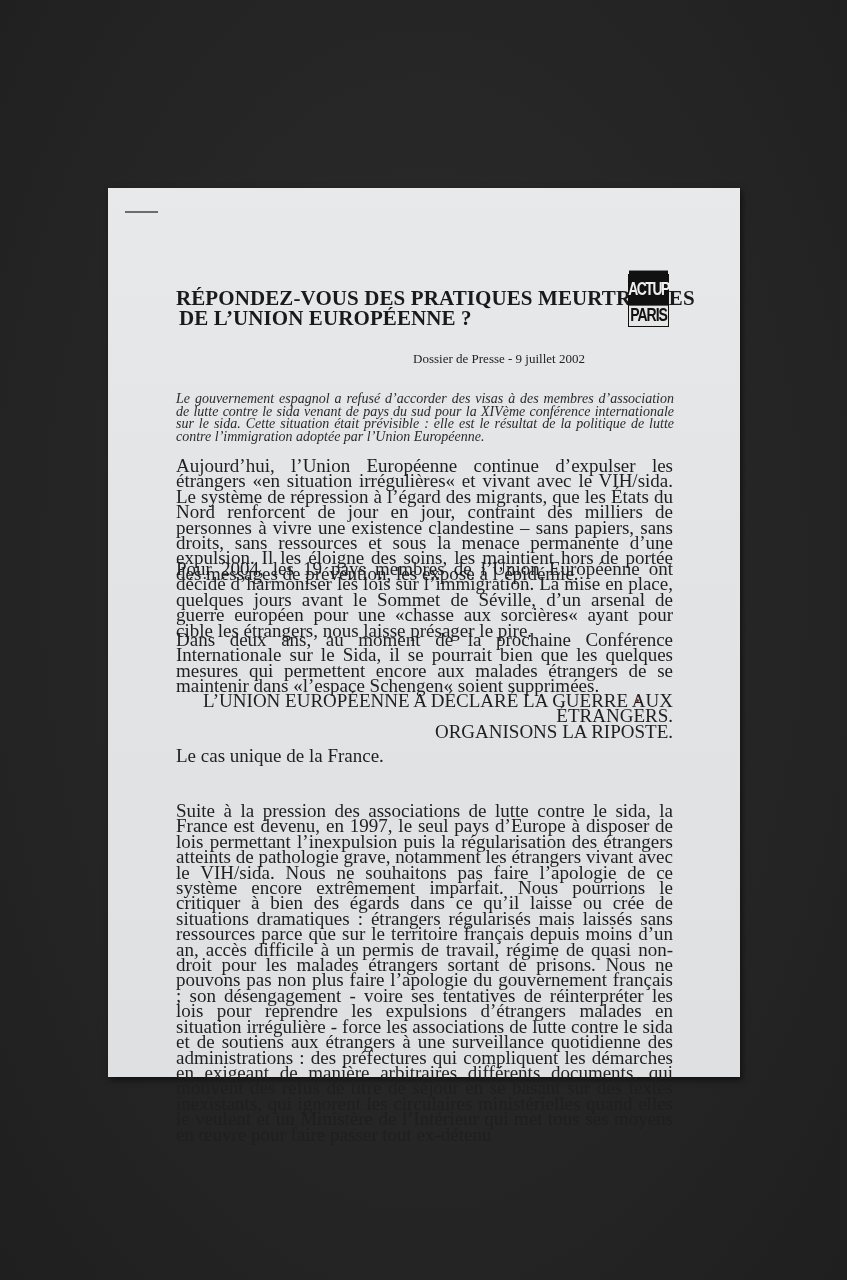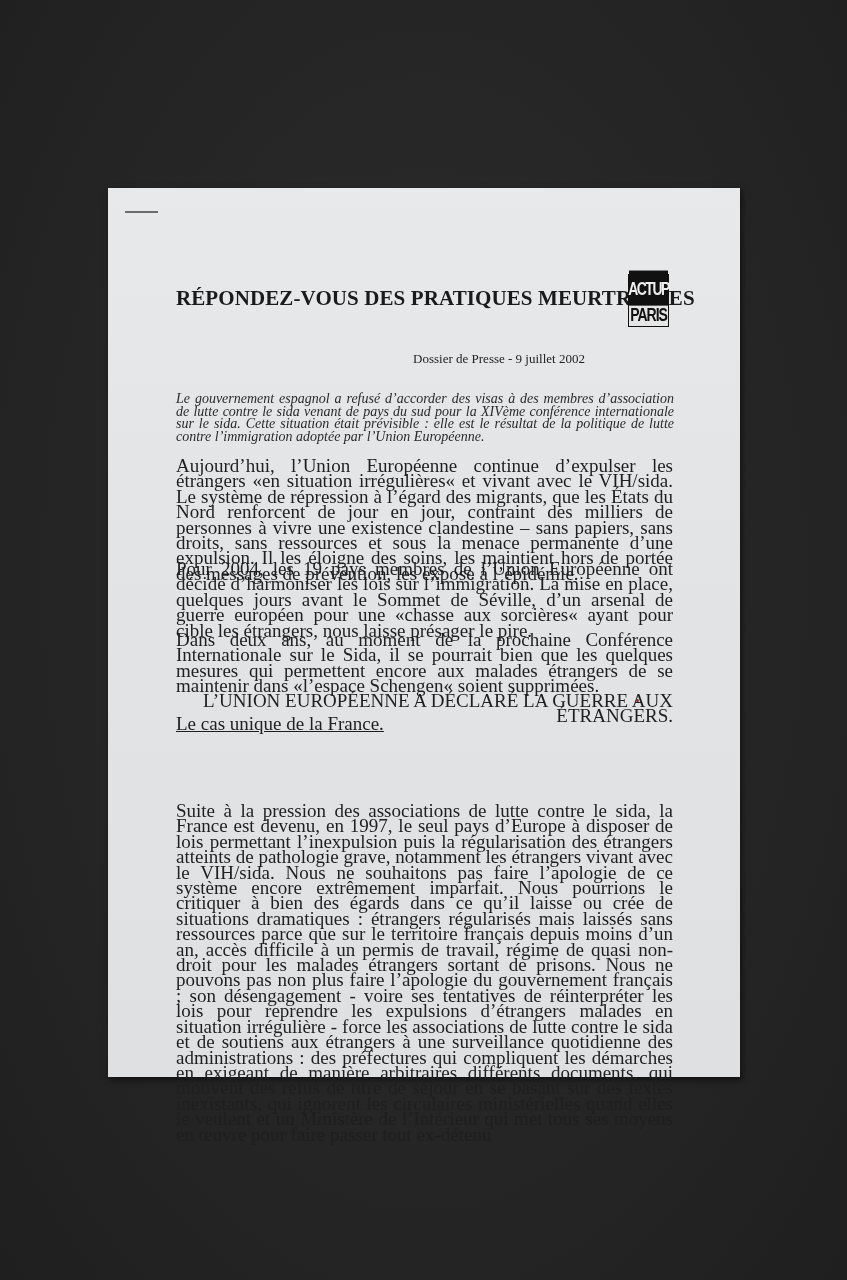--- a/index.html
+++ b/index.html
@@ -112,21 +112,21 @@
       width: 497px;
       font-size: 19px;
       line-height: 15.4px;
       text-align: justify;
       color: #1f1f1f;
     }
     .p1 { top: 270px; }
     .p2 { top: 373px; }
     .p3 { top: 444px; }
     .slogan { top: 505px; text-align: right; }
-    .heading2 { top: 528px; text-align: left; text-decoration: underline; }
+    .heading2 { top: 560px; text-align: left; }
     .p4 { top: 615px; }
     .slogan span { display: block; }
     .red-dot {
       position: absolute;
       left: 528px;
       top: 511px;
       width: 3px;
       height: 3px;
       border-radius: 50%;
       background: #8a2a2a;
@@ -135,38 +135,40 @@
 </head>
 <body>
 
 <div class="backdrop"></div>
 
 <div class="page">
   <div class="staple-mark"></div>
 
   <div class="title">
     <span class="line1">RÉPONDEZ-VOUS DES PRATIQUES MEURTRIÈRES</span>
+    <span class="line2">DE L’UNION EUROPÉENNE ?</span>
   </div>
 
   <div class="logo">
     <div class="top">ACTUP</div>
     <div class="bottom">PARIS</div>
   </div>
 
   <div class="dossier">
     <span>Dossier de Presse -  9 juillet 2002</span>
   </div>
 
   <div class="intro">Le gouvernement espagnol a refusé d’accorder des visas à des membres d’association de lutte contre le sida venant de pays du sud pour la XIVème conférence internationale sur le sida. Cette situation était prévisible : elle est le résultat de la politique de lutte contre l’immigration adoptée par l’Union Européenne.</div>
 
   <div class="body p1">Aujourd’hui, l’Union Européenne continue d’expulser les étrangers «en situation irrégulières« et vivant avec le VIH/sida. Le système de répression à l’égard des migrants, que les États du Nord renforcent de jour en jour, contraint des milliers de personnes à vivre une existence clandestine – sans papiers, sans droits, sans ressources et sous la menace permanente d’une expulsion. Il les éloigne des soins, les maintient hors de portée des messages de prévention, les expose à l’épidémie.</div>
   <div class="body p2">Pour 2004, les 19 pays membres de l’Union Européenne ont décidé d’harmoniser les lois sur l’immigration. La mise en place, quelques jours avant le Sommet de Séville, d’un arsenal de guerre européen pour une «chasse aux sorcières« ayant pour cible les étrangers, nous laisse présager le pire.</div>
   <div class="body p3">Dans deux ans, au moment de la prochaine Conférence Internationale sur le Sida, il se pourrait bien que les quelques mesures qui permettent encore aux malades étrangers de se maintenir dans «l’espace Schengen« soient supprimées.</div>
 
   <div class="body slogan">
     <span>L’UNION EUROPÉENNE A DÉCLARÉ LA GUERRE AUX ÉTRANGERS.</span>
+    <span>ORGANISONS LA RIPOSTE.</span>
   </div>
   <div class="red-dot"></div>
 
   <div class="body heading2">Le cas unique de la France.</div>
 
   <div class="body p4">Suite à la pression des associations de lutte contre le sida, la France est devenu, en 1997, le seul pays d’Europe à disposer de lois permettant l’inexpulsion puis la régularisation des étrangers atteints de pathologie grave, notamment les étrangers vivant avec le VIH/sida. Nous ne souhaitons pas faire l’apologie de ce système encore extrêmement imparfait. Nous pourrions le critiquer à bien des égards dans ce qu’il laisse ou crée de situations dramatiques : étrangers régularisés mais laissés sans ressources parce que sur le territoire français depuis moins d’un an, accès difficile à un permis de travail, régime de quasi non-droit pour les malades étrangers sortant de prisons. Nous ne pouvons pas non plus faire l’apologie du gouvernement français ; son désengagement - voire ses tentatives de réinterpréter les lois pour reprendre les expulsions d’étrangers malades en situation irrégulière - force les associations de lutte contre le sida et de soutiens aux étrangers à une surveillance quotidienne des administrations : des préfectures qui compliquent les démarches en exigeant de manière arbitraires différents documents, qui motivent des refus de titre de séjour en se basant sur des textes inexistants, qui ignorent les circulaires ministérielles quand elles le veulent et un Ministère de l’Intérieur qui met tous ses moyens en œuvre pour faire passer tout ex-détenu</div>
 </div>
 
 </body></html>

